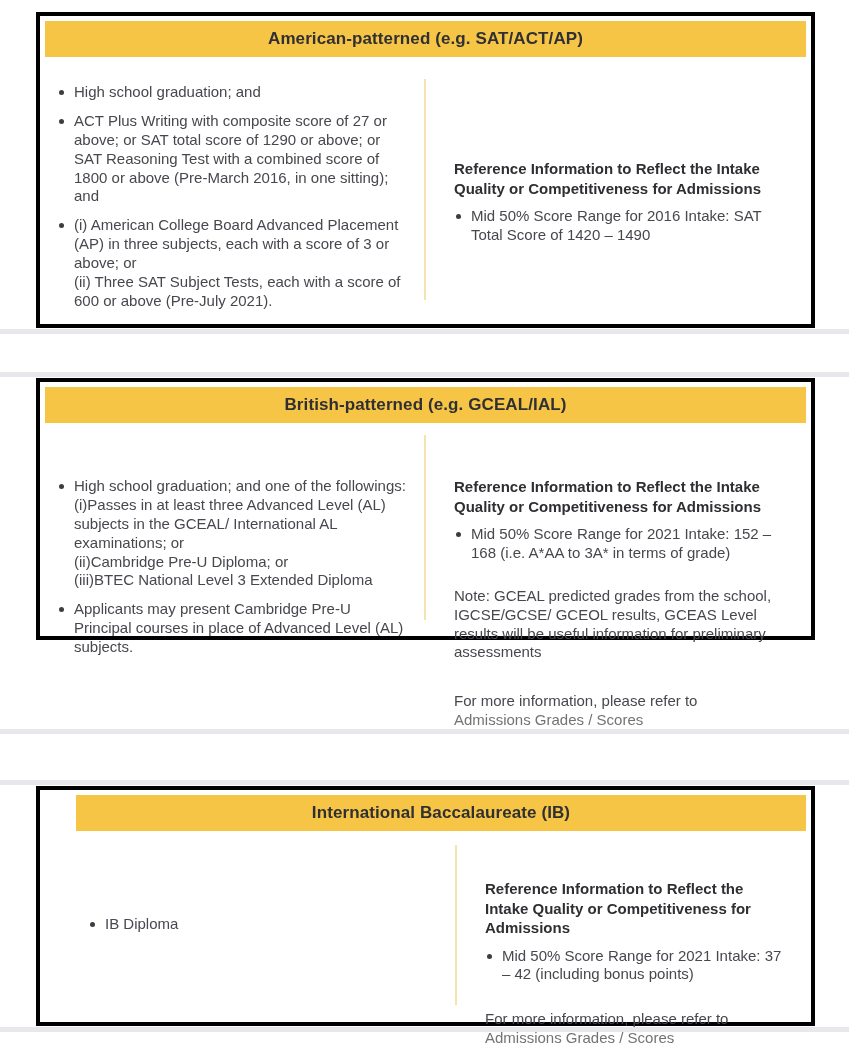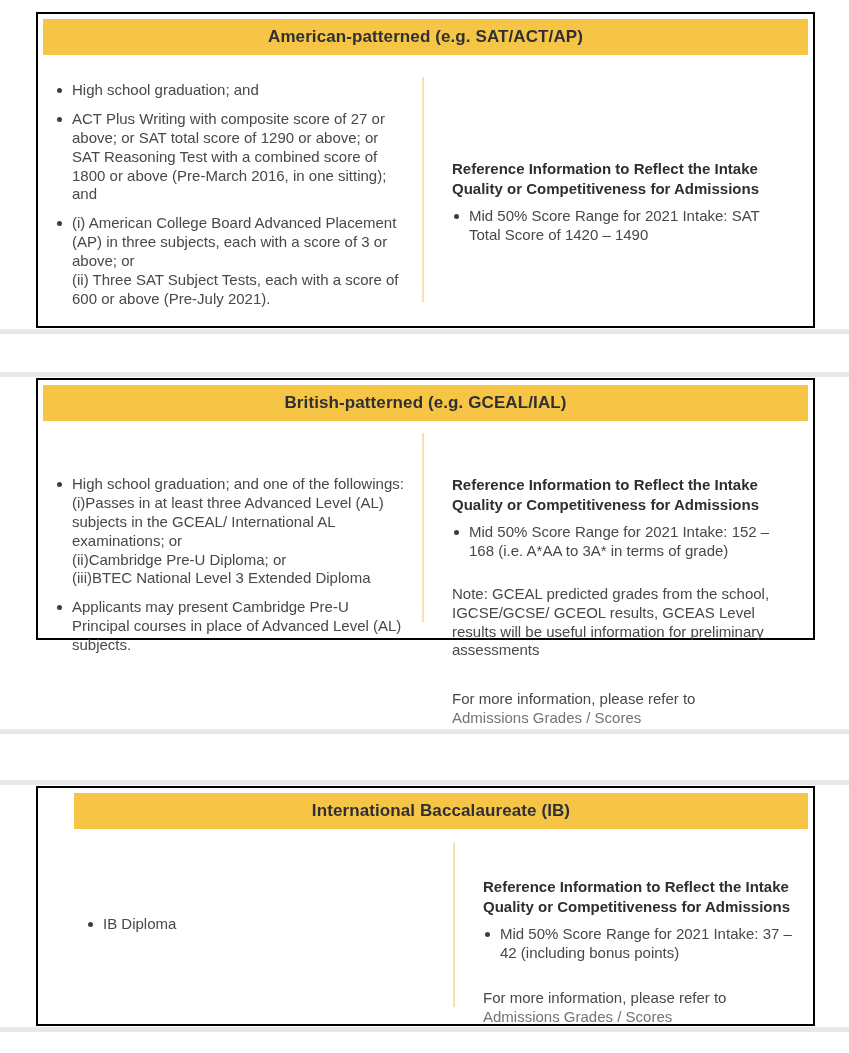--- a/index.html
+++ b/index.html
@@ -10,21 +10,21 @@
     font-family:"Liberation Sans", sans-serif;
     color:#47474e;
   }
   .hairline {
     position:absolute; left:0; width:849px; height:5px;
     background:#e8e8ec;
   }
   .card {
     position:absolute; left:36px; width:779px;
     background:#ffffff;
-    border:2px solid #000000;
+    border:4px solid #000000;
     padding:5px;
   }
   .card-header {
     height:36px;
     background:#f6c545;
     display:flex; align-items:center; justify-content:center;
   }
   .card-title {
     font-size:17px; font-weight:bold; color:#303034;
     letter-spacing:0.1px;
@@ -110,21 +110,21 @@
             <span class="bullet-text">(i) American College Board Advanced Placement (AP) in three subjects, each with a score of 3 or above; or
 (ii) Three SAT Subject Tests, each with a score of 600 or above (Pre-July 2021).</span>
           </li>
       </ul>
     </div>
     <div class="divider"></div>
     <div class="col-right">
       <h3 class="ref-heading">Reference Information to Reflect the Intake Quality or Competitiveness for Admissions</h3>
       <ul class="bullets">
         <li>
-            <span class="bullet-text">Mid 50% Score Range for 2021 Intake: SAT Total Score of 1420 – 1490</span>
+            <span class="bullet-text">Mid 50% Score Range for 2016 Intake: SAT Total Score of 1420 – 1490</span>
           </li>
       </ul>
     </div>
   </div>
 </section>
 
 <section class="card card-british">
   <div class="card-header">
     <h2 class="card-title">British-patterned (e.g. GCEAL/IAL)</h2>
   </div>

